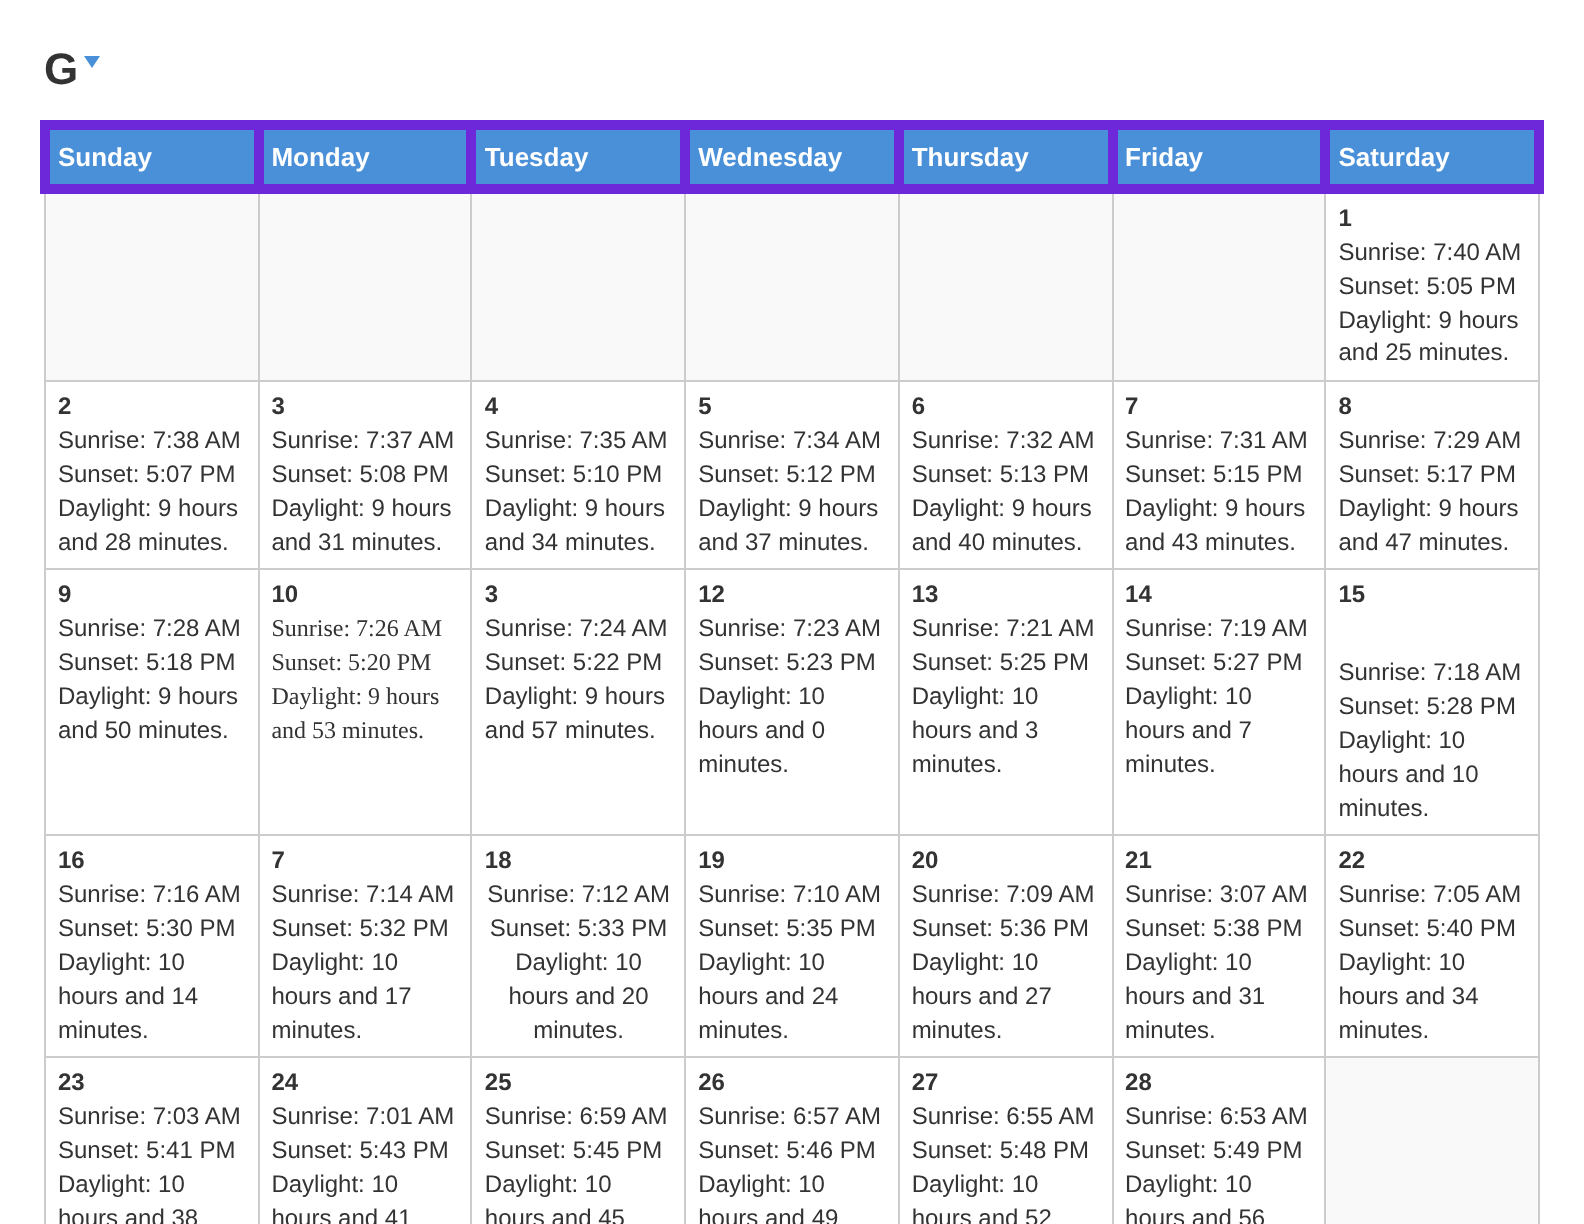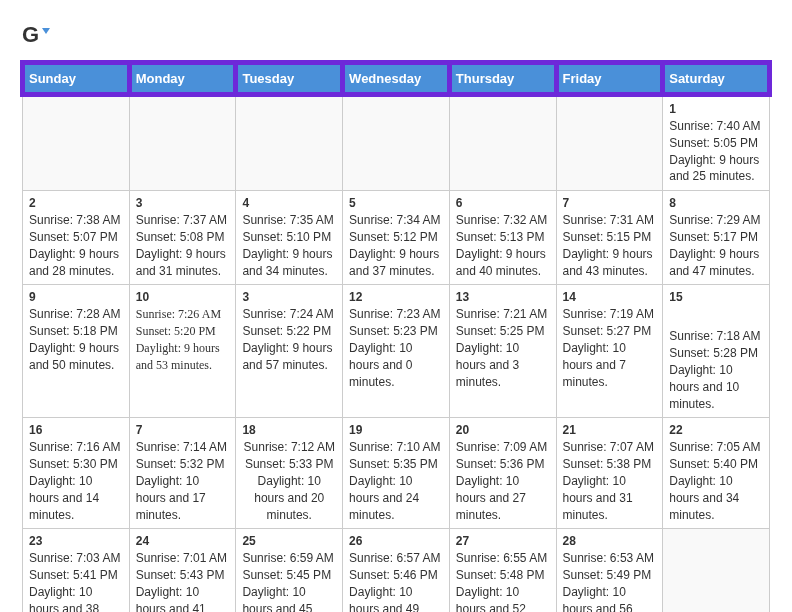--- a/index.html
+++ b/index.html
@@ -254,21 +254,21 @@
 Daylight: 10 hours and 24 minutes.</div>
         </td>
         <td>
           <span class="day-number">20</span>
           <div class="day-info" style="white-space: pre-line;">Sunrise: 7:09 AM
 Sunset: 5:36 PM
 Daylight: 10 hours and 27 minutes.</div>
         </td>
         <td>
           <span class="day-number">21</span>
-          <div class="day-info" style="white-space: pre-line;">Sunrise: 7:07 AM
+          <div class="day-info" style="white-space: pre-line;">Sunrise: 3:07 AM
 Sunset: 5:38 PM
 Daylight: 10 hours and 31 minutes.</div>
         </td>
         <td>
           <span class="day-number">22</span>
           <div class="day-info" style="white-space: pre-line;">Sunrise: 7:05 AM
 Sunset: 5:40 PM
 Daylight: 10 hours and 34 minutes.</div>
         </td>
       </tr>

